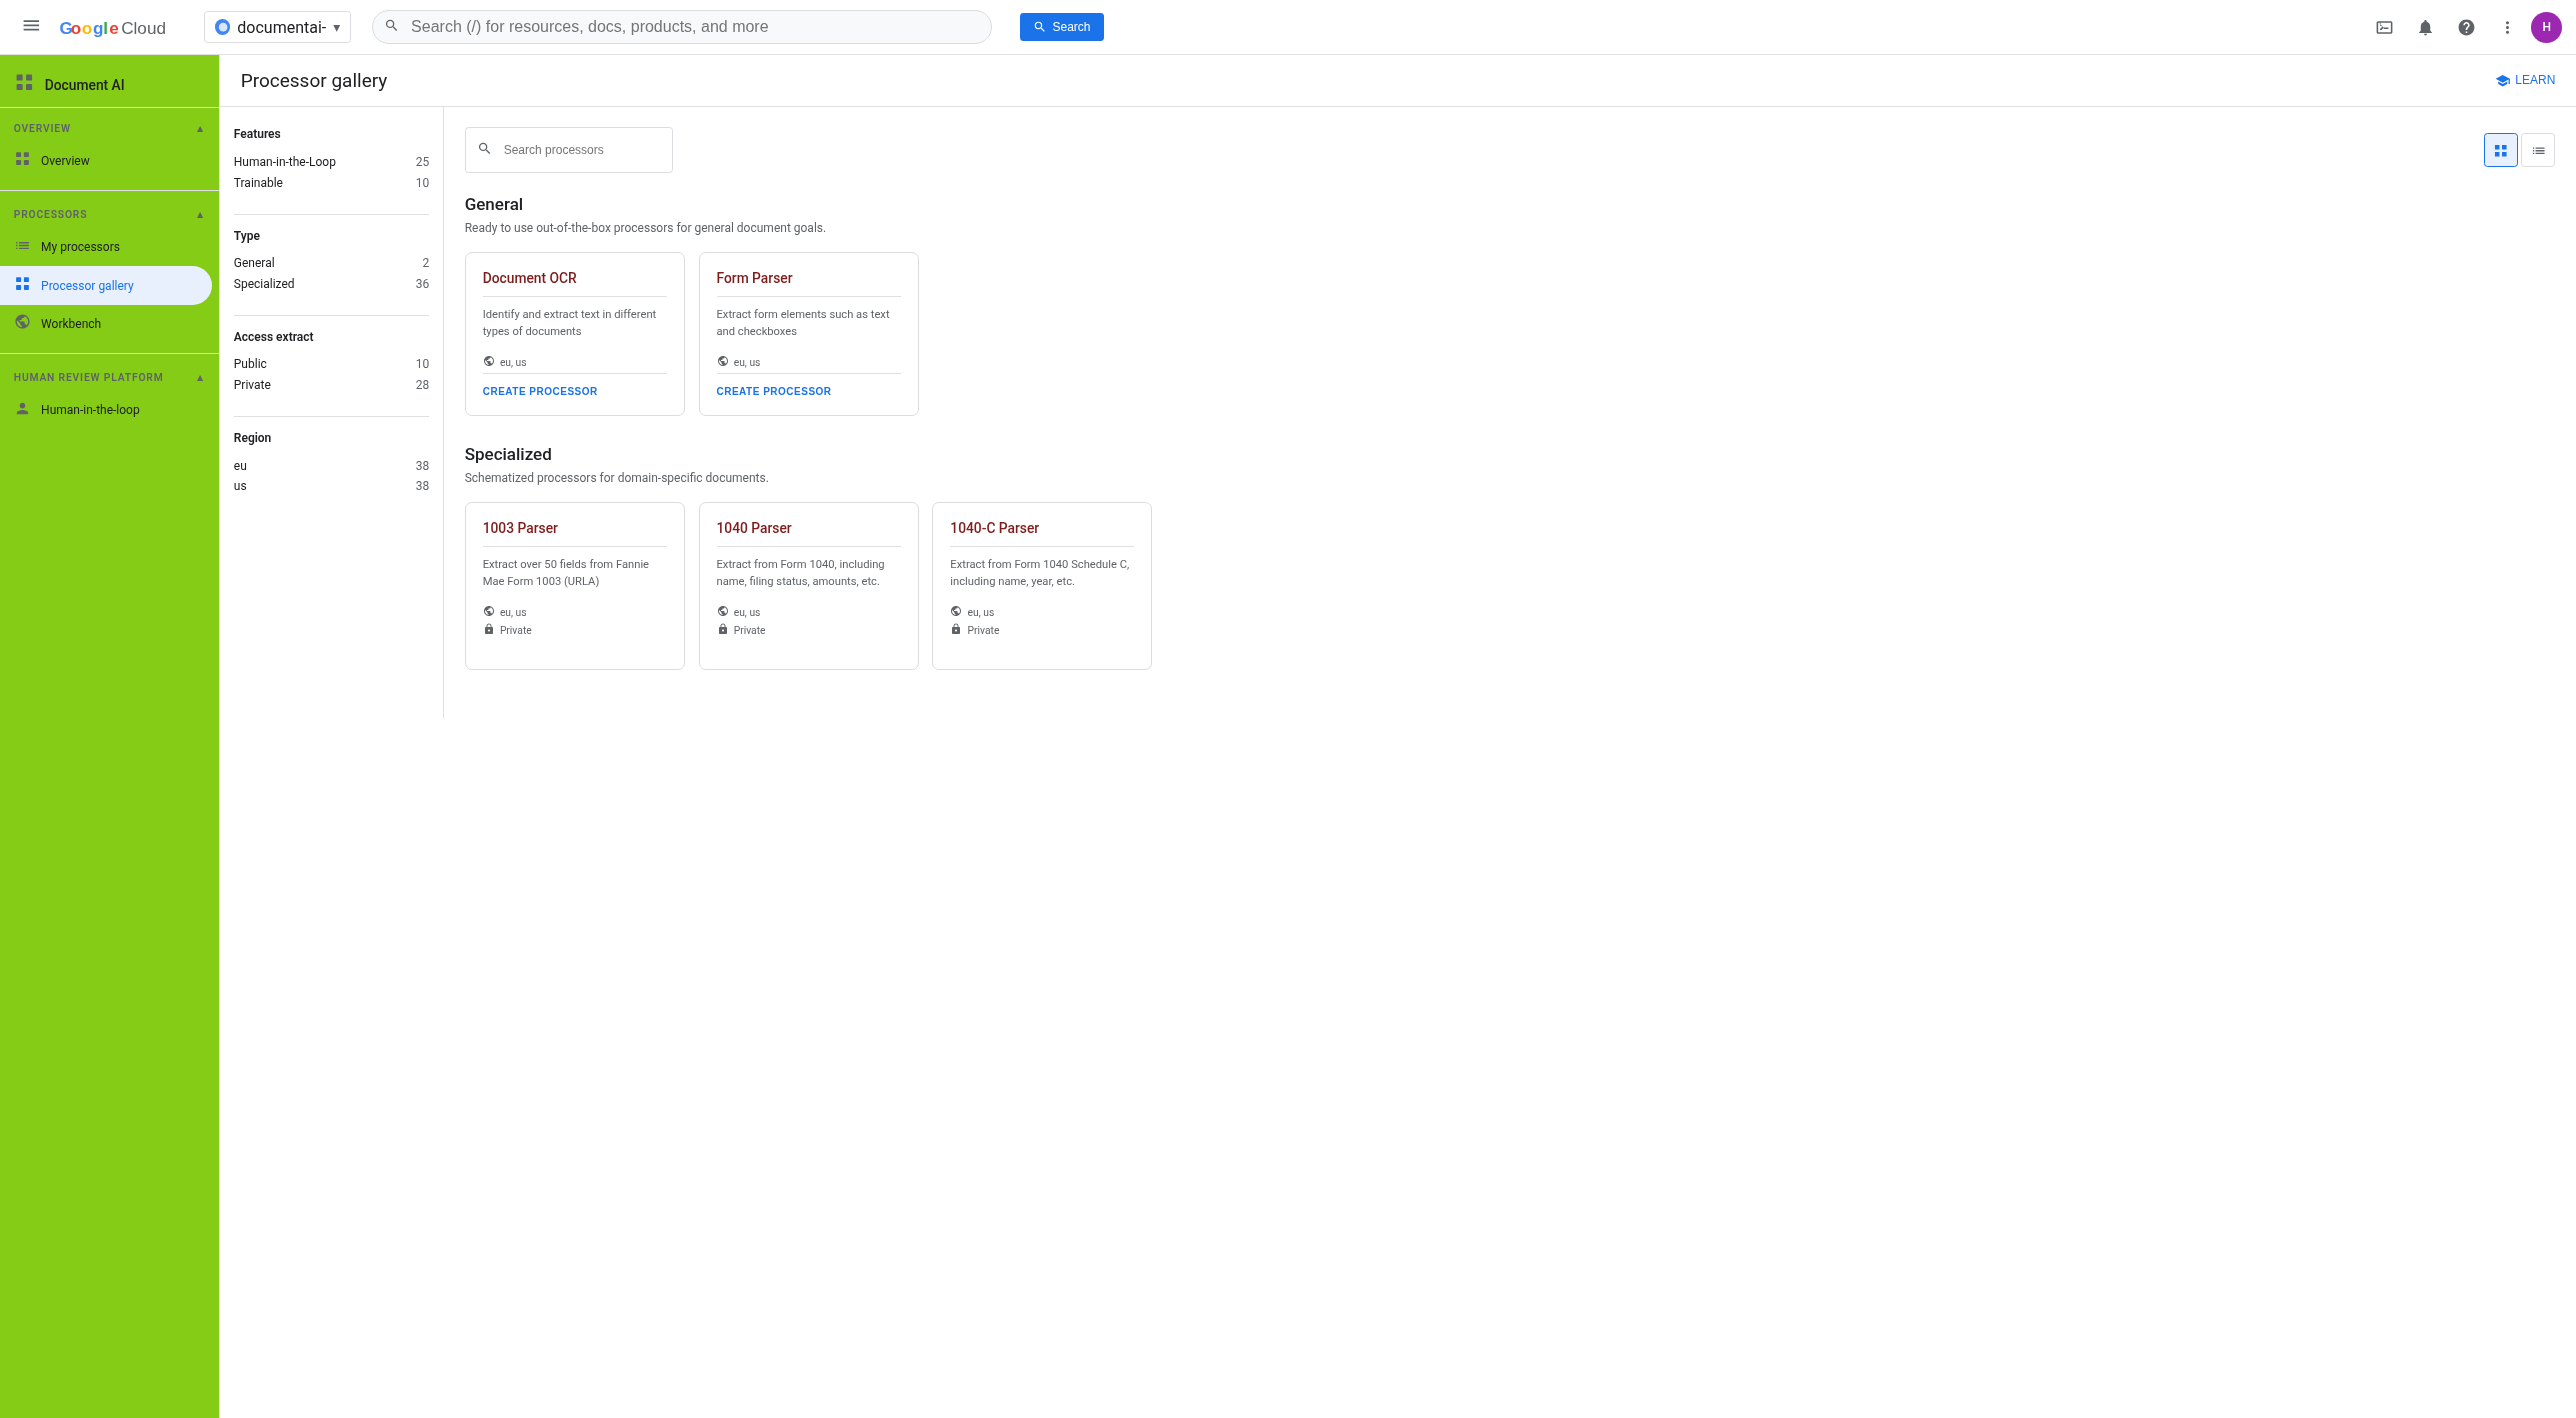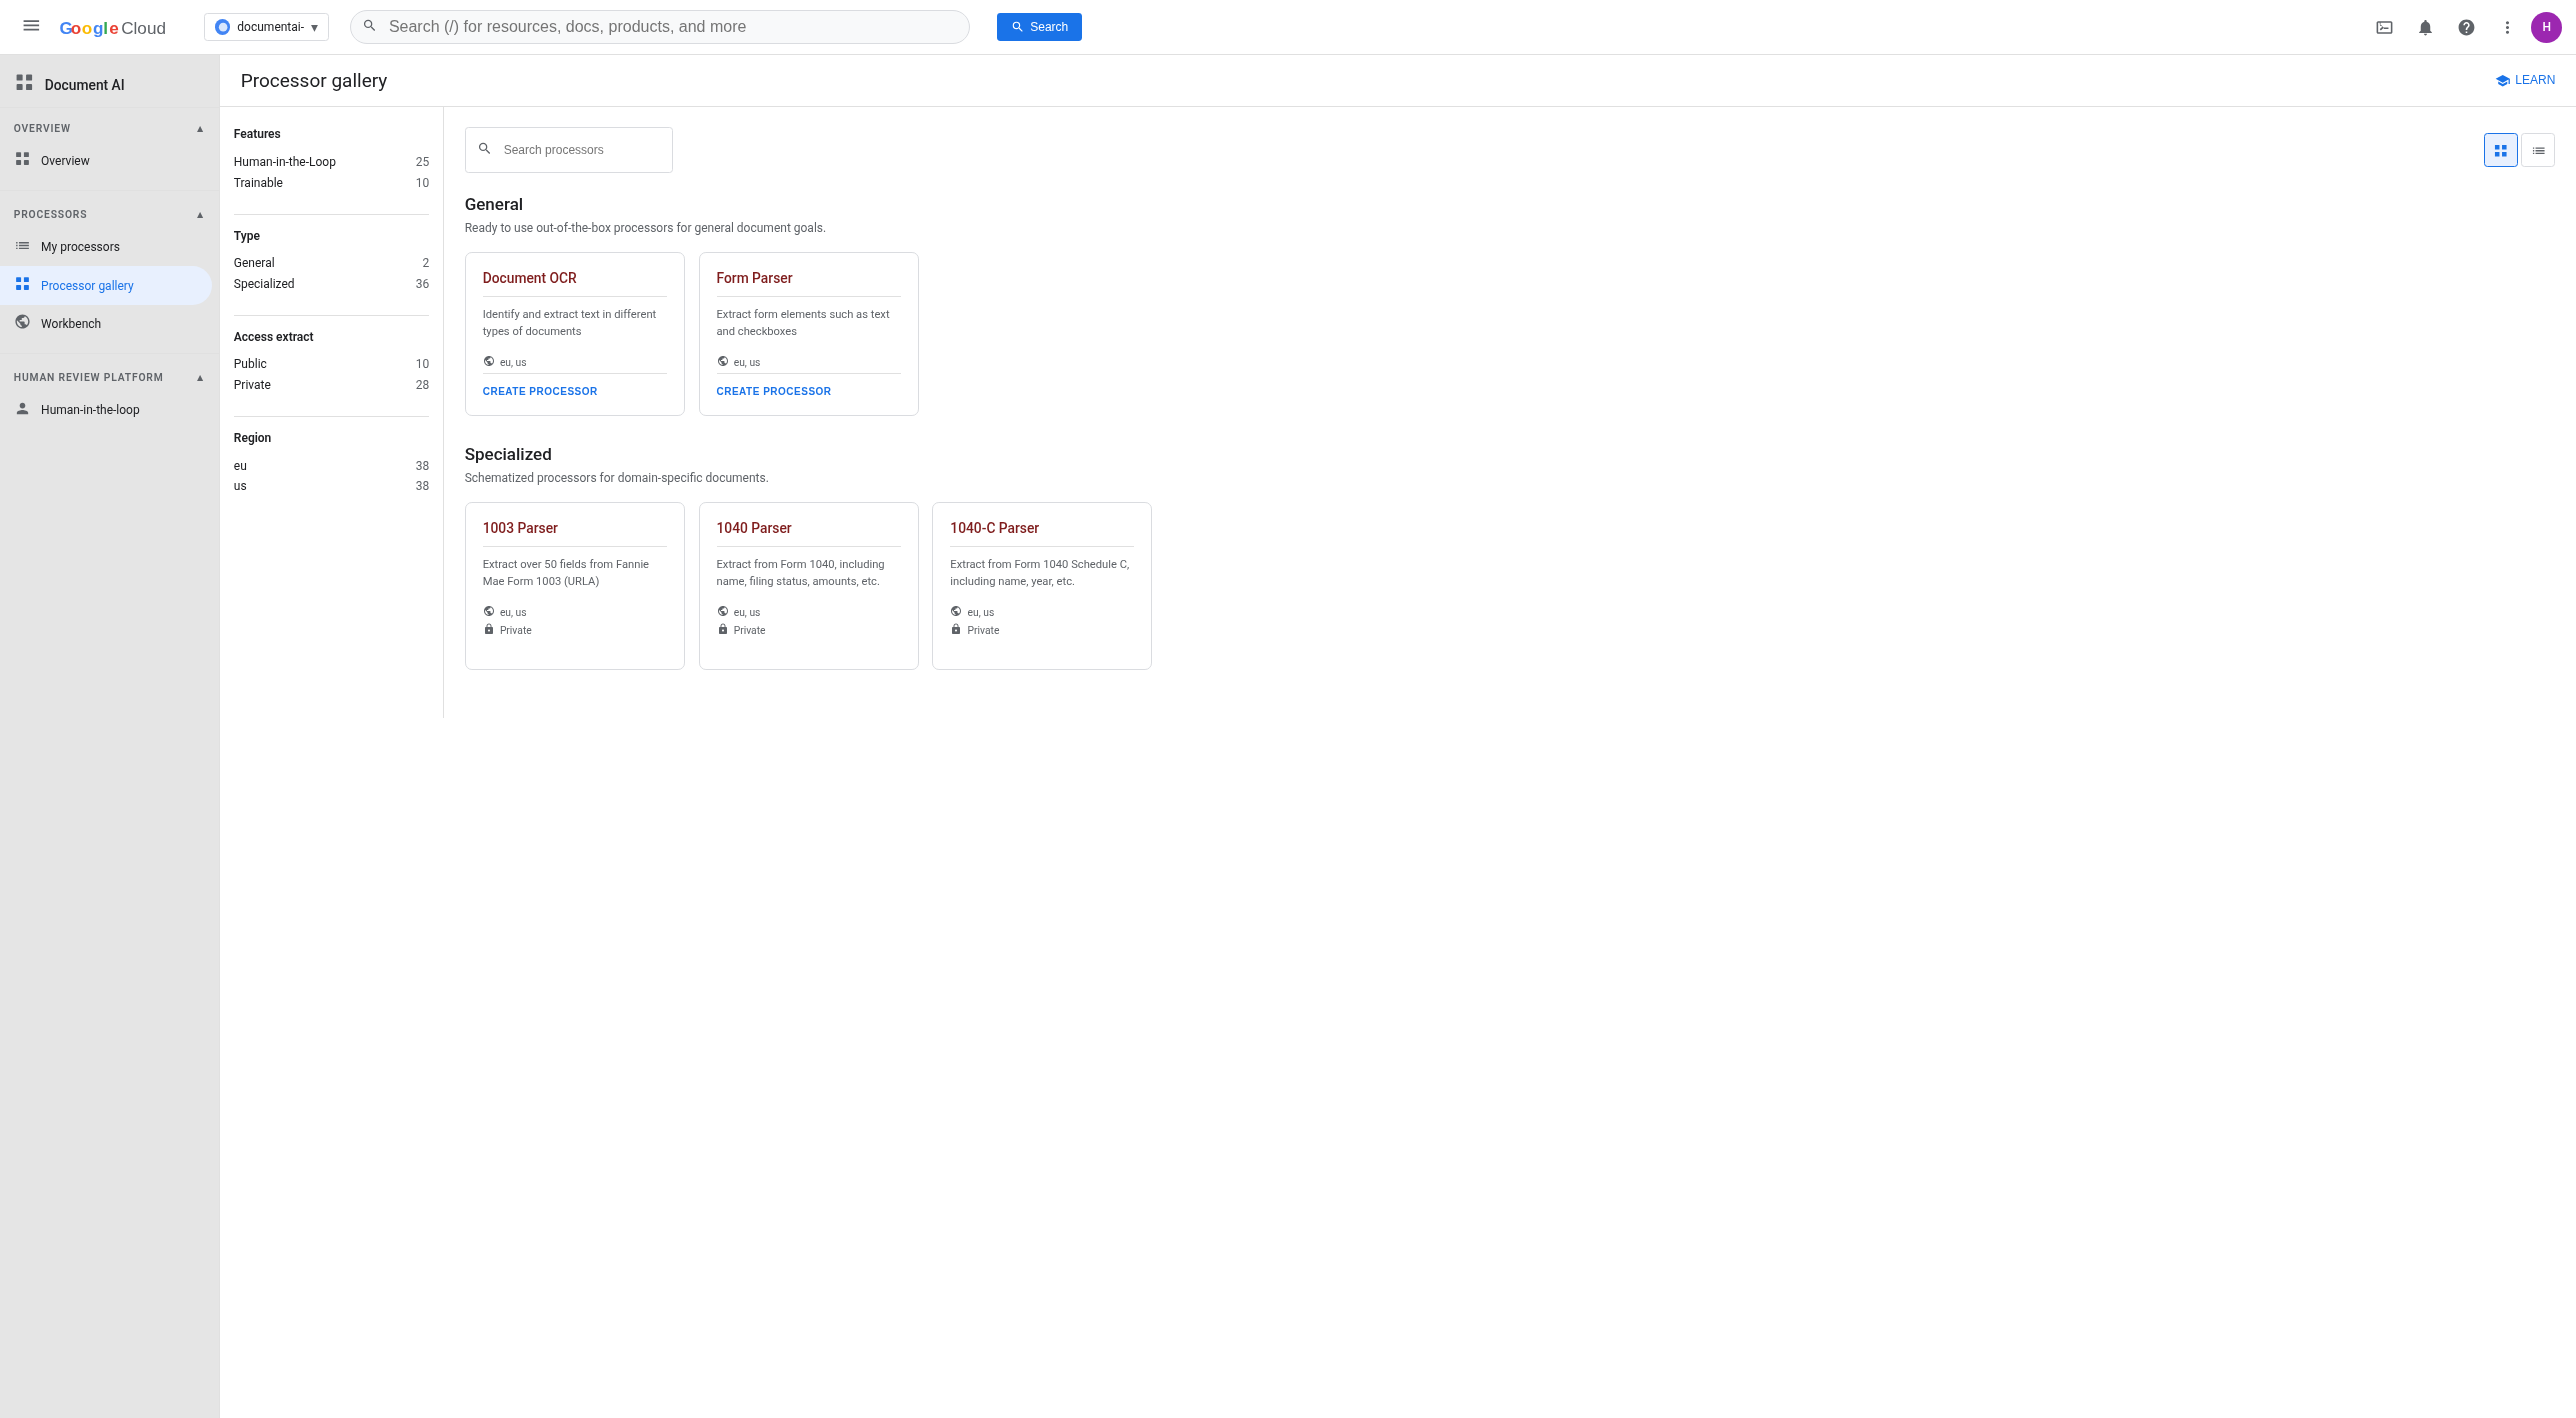--- a/index.html
+++ b/index.html
@@ -8,35 +8,35 @@
     
     .topbar {
       display: flex; align-items: center; height: 55px; padding: 0 13.8px;
       border-bottom: 0.9px solid #e0e0e0; background: #fff; position: fixed; top: 0; left: 0; right: 0; z-index: 100;
     }
     .topbar-left { display: flex; align-items: center; gap: 10.3px; }
     .hamburger { cursor: pointer; padding: 6.9px; color: #5f6368; }
     .google-cloud-logo { display: flex; align-items: center; gap: 5.2px; font-size: 13.8px; font-weight: 400; color: #5f6368; }
     .project-selector { display: flex; align-items: center; gap: 6.9px; border: 0.9px solid #dadce0; border-radius: 3.4px; padding: 5.2px 10.3px; cursor: pointer; margin-left: 13.8px; }
     .project-icon { width: 15.5px; height: 15.5px; background: #4285f4; border-radius: 50%; display: flex; align-items: center; justify-content: center; }
-    .project-name { font-size: 12px; color: #202124; }
+    .project-name { font-size: 16px; color: #202124; }
     .search-bar { flex: 1; margin: 0 20.7px; max-width: 620px; }
     .search-bar input { width: 100%; height: 34px; border: 0.9px solid #dadce0; border-radius: 20.7px; padding: 0 13.8px 0 38px; font-size: 16px; color: #202124; background: #f8f9fa; outline: none; }
     .search-bar-wrap { position: relative; }
     .search-icon-inside { position: absolute; left: 12px; top: 50%; transform: translateY(-50%); color: #5f6368; }
     .search-btn { background: #1a73e8; color: #fff; border: none; border-radius: 3.4px; padding: 6.9px 13.8px; font-size: 12px; cursor: pointer; display: flex; align-items: center; gap: 5.2px; margin-left: 6.9px; }
     .topbar-right { display: flex; align-items: center; gap: 6.9px; margin-left: auto; }
     .icon-btn { width: 34px; height: 34px; display: flex; align-items: center; justify-content: center; border-radius: 50%; cursor: pointer; color: #5f6368; border: none; background: transparent; font-size: 17px; }
     .avatar { width: 31px; height: 31px; border-radius: 50%; background: #9c27b0; color: white; display: flex; align-items: center; justify-content: center; font-size: 12px; font-weight: 500; cursor: pointer; }
 
     
     .layout { display: flex; margin-top: 55px; height: calc(100vh - 55px); }
 
     
-    .sidebar { width: 220px; min-width: 220px; border-right: 0.9px solid #e0e0e0; overflow-y: auto; padding: 6.9px 0; background: #e5e5e5; flex-shrink: 0; }
+    .sidebar { width: 220px; min-width: 220px; border-right: 0.9px solid #e0e0e0; overflow-y: auto; padding: 6.9px 0; background: #84cc16; flex-shrink: 0; }
     .sidebar-header { display: flex; align-items: center; gap: 10.3px; padding: 10.3px 13.8px; border-bottom: 0.9px solid #e0e0e0; }
     .sidebar-header-icon { color: #5f6368; font-size: 17px; }
     .sidebar-header-title { font-size: 13.8px; font-weight: 500; color: #202124; }
     .sidebar-section { padding: 6.9px 0; }
     .sidebar-section-header { display: flex; align-items: center; justify-content: space-between; padding: 6.9px 13.8px; cursor: pointer; }
     .sidebar-section-title { font-size: 10.3px; font-weight: 600; color: #5f6368; text-transform: uppercase; letter-spacing: 0.08em; }
     .sidebar-item { display: flex; align-items: center; gap: 10.3px; padding: 8.6px 13.8px; cursor: pointer; border-radius: 0 20.7px 20.7px 0; margin-right: 6.9px; color: #202124; }
     .sidebar-item.active { background: #e8f0fe; color: #1a73e8; }
     .sidebar-item.active .sidebar-item-text { color: #1a73e8; }
     .sidebar-item-icon { font-size: 15.5px; color: #5f6368; }

